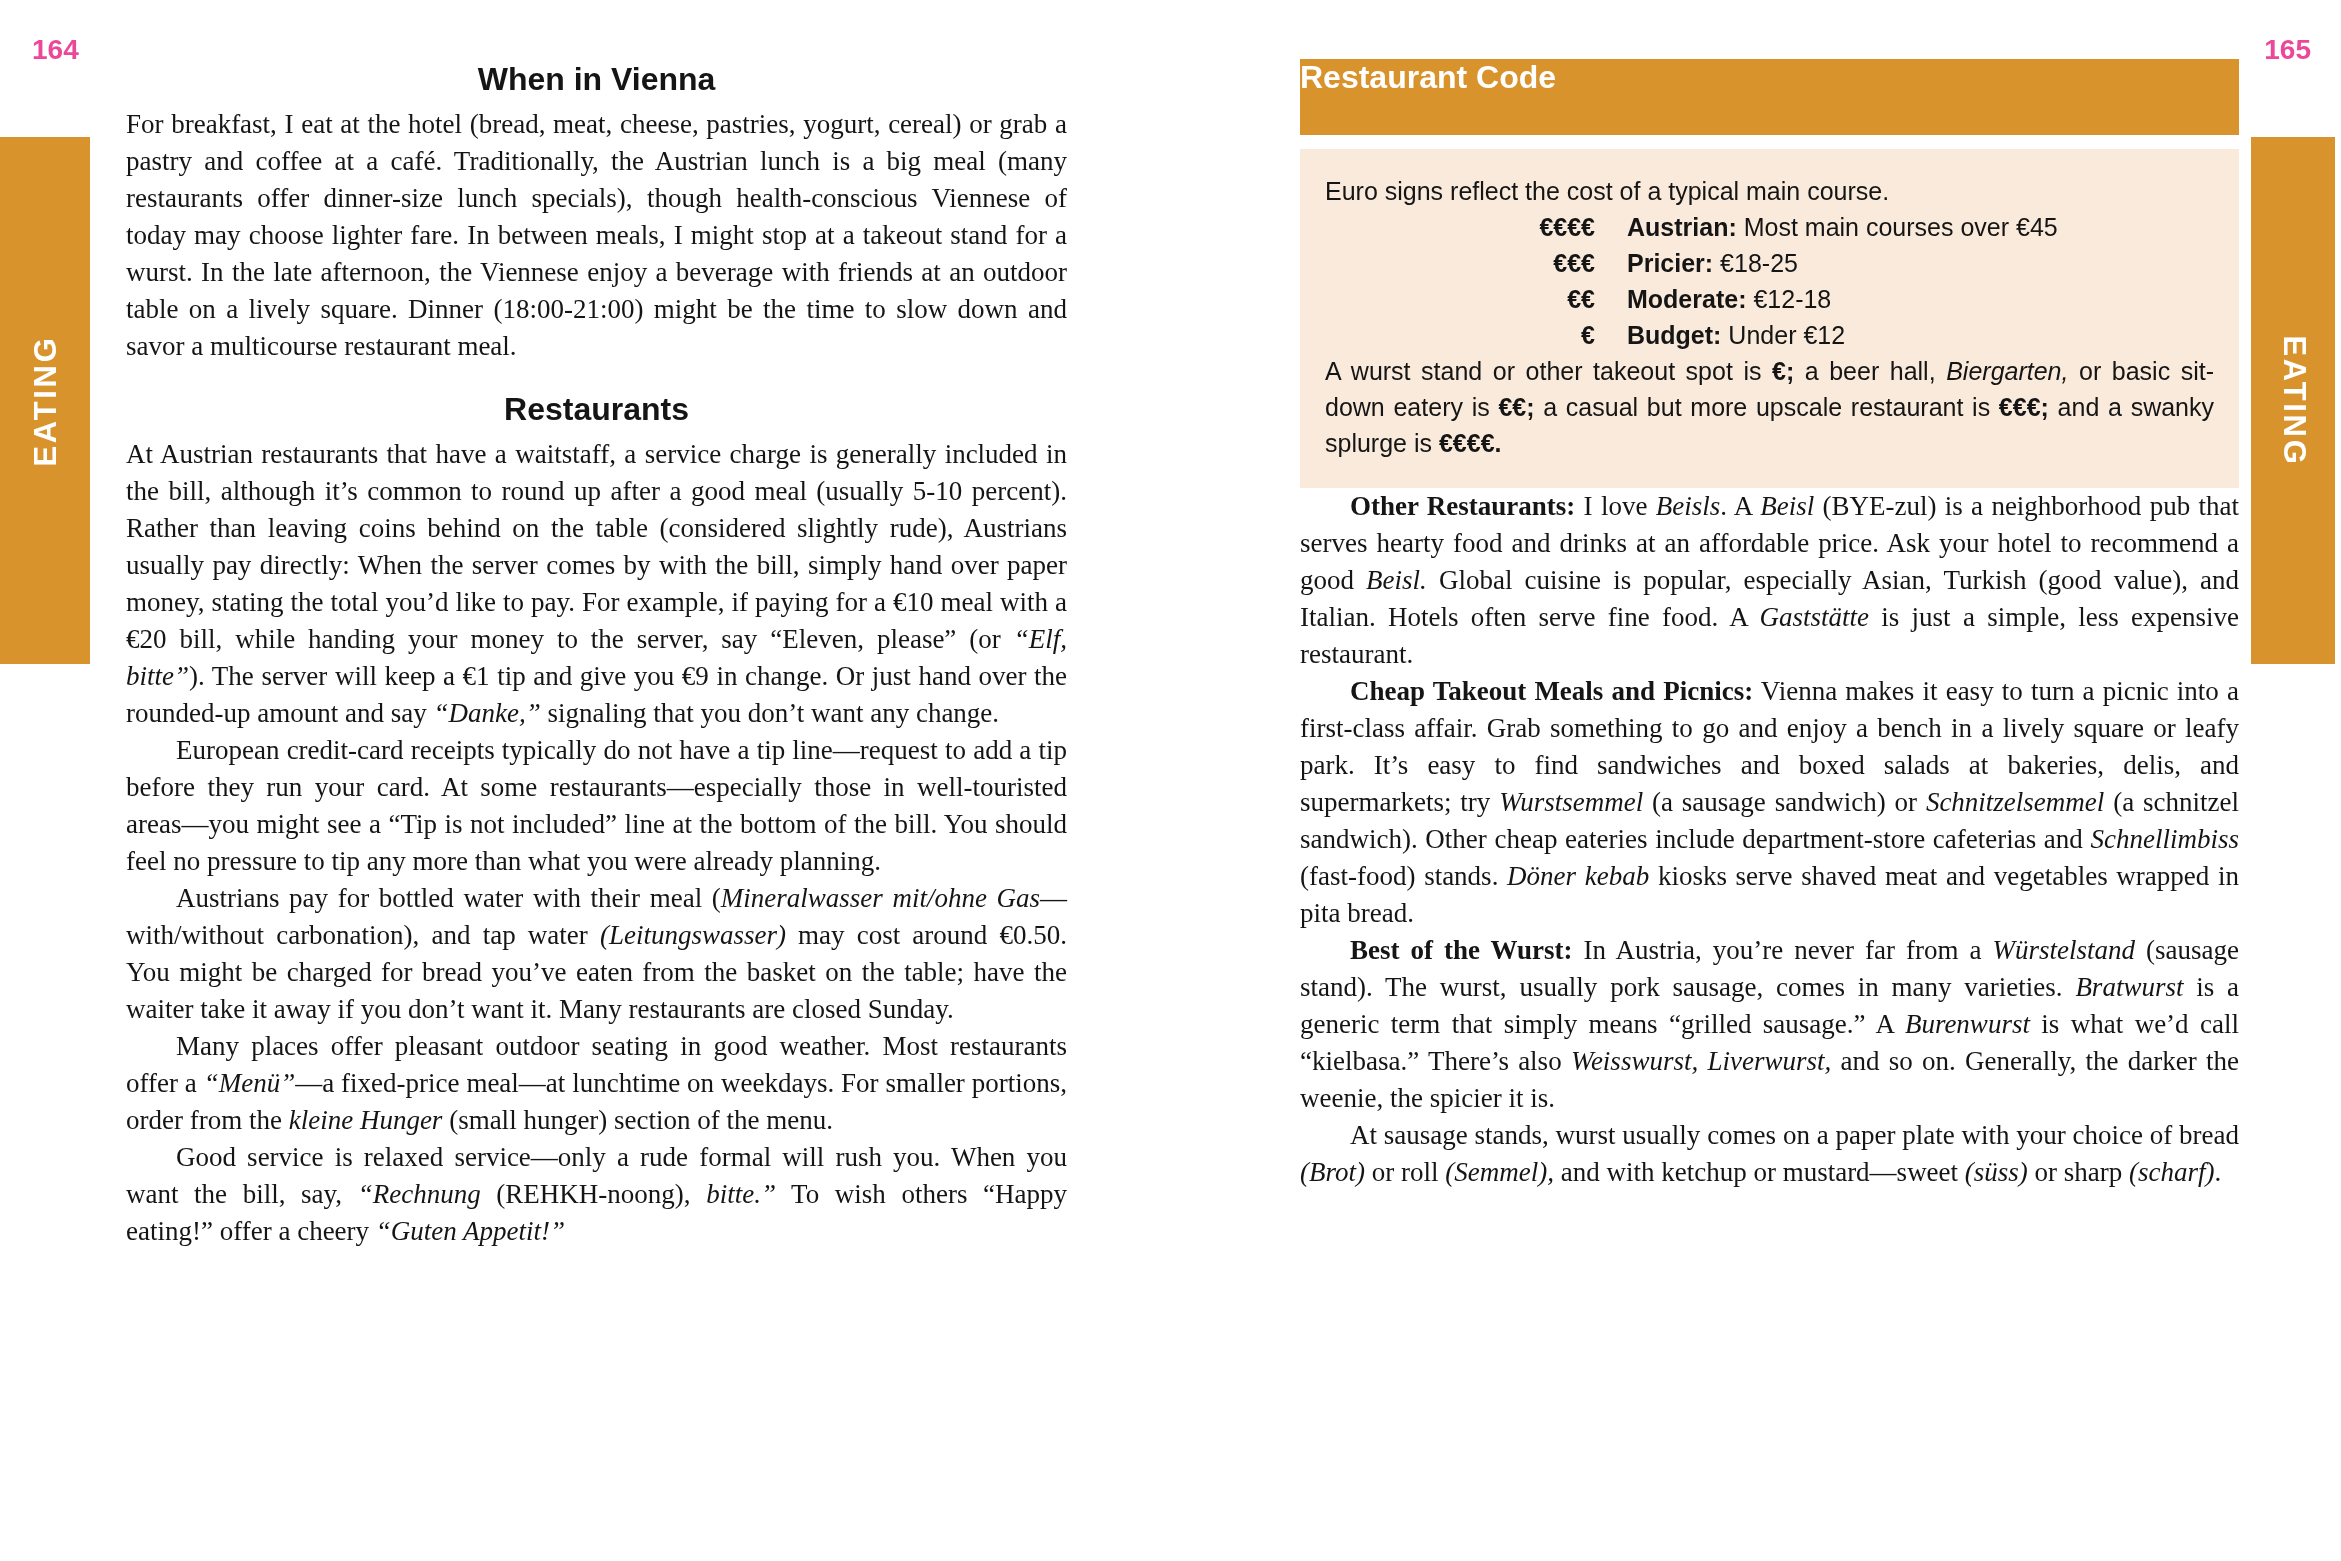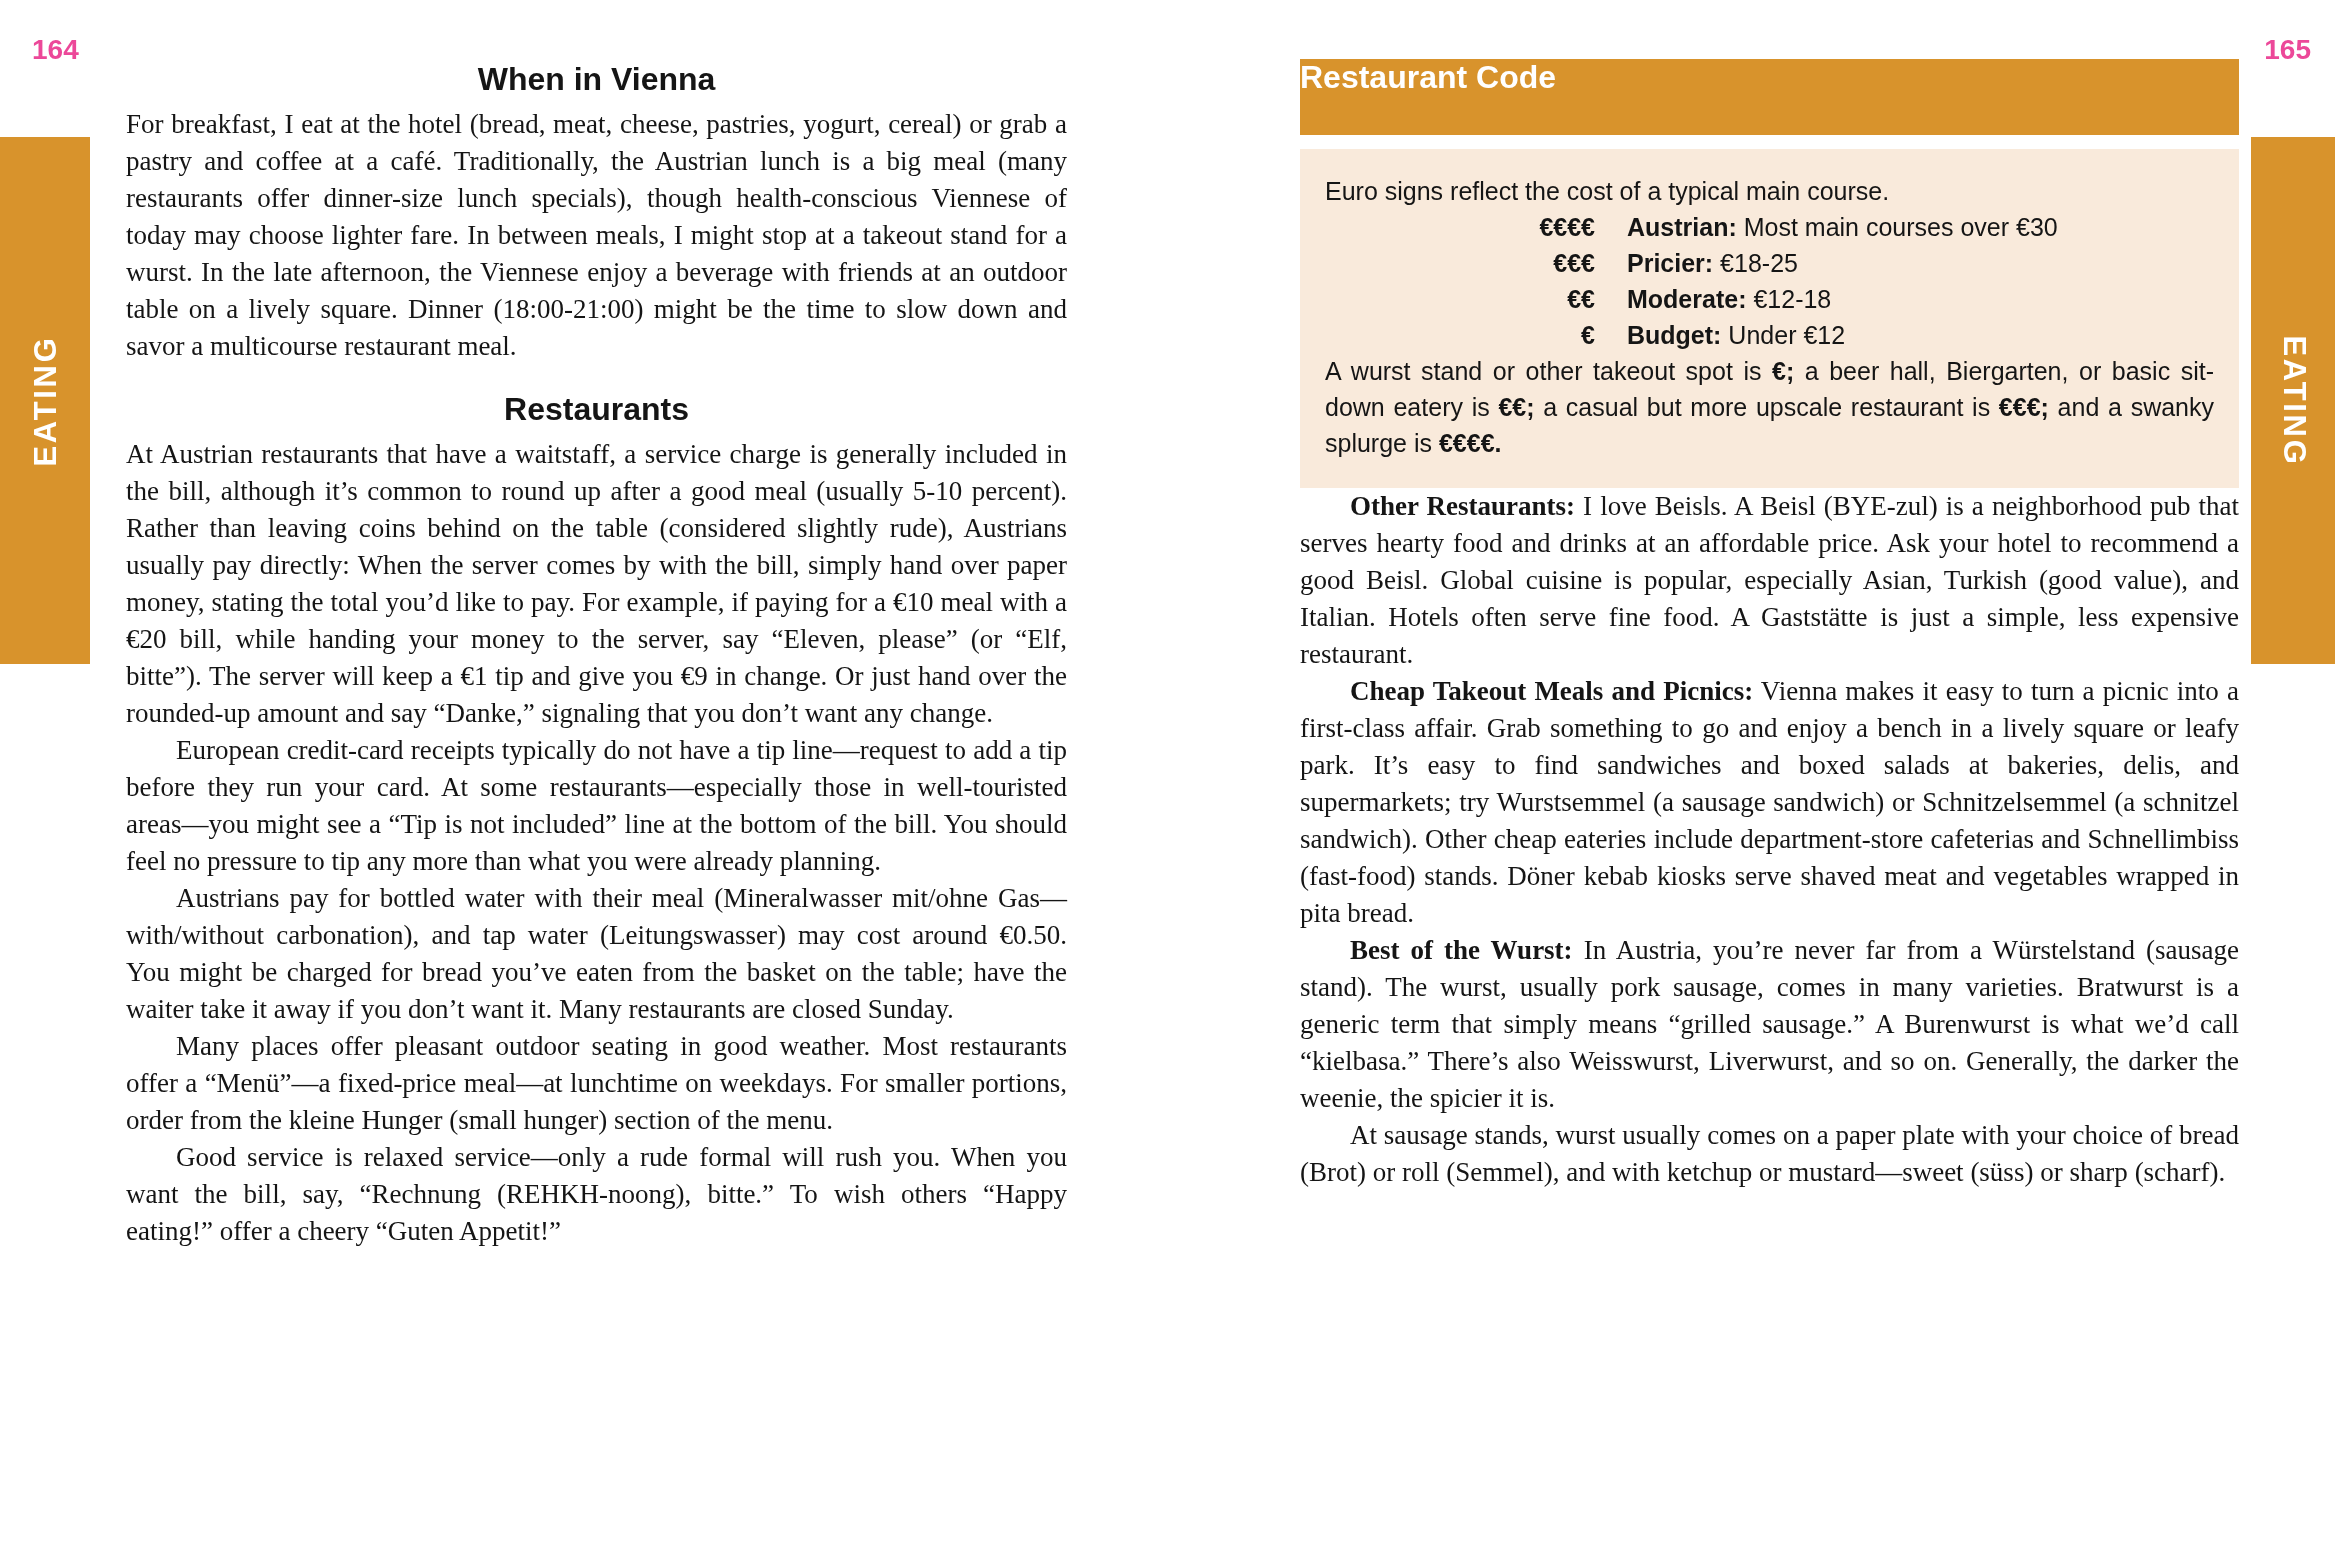--- a/index.html
+++ b/index.html
@@ -45,21 +45,21 @@
   .col.rightcol{left:1300px;width:939px;}
   .head{
     font:bold 32px/40px "Liberation Sans",sans-serif;
     text-align:center;
     margin:0 0 7.2px 0;
   }
   .head.mid{margin-top:23.4px;}
   .para{margin:0;}
   .indent{text-indent:50px;}
   .b{font-weight:bold;}
-  .it{}
+  .it{font-style:italic;}
   
   .codebox-header{
     background:var(--accent);
     height:76px;
     display:flex;align-items:flex-start;
     margin-bottom:14.4px;
   }
   .codebox-header .title{
     color:#ffffff;
     font:bold 32px "Liberation Sans",sans-serif;
@@ -110,21 +110,21 @@
   <div class="col rightcol">
     <div>
       <div class="codebox-header">
         <span class="title">Restaurant Code</span>
       </div>
       <div class="codebox-body">
         <p class="code-intro">Euro signs reflect the cost of a typical main course.</p>
         <div>
             <div class="tier">
               <span class="tier-sym">€€€€</span>
-              <span class="tier-label"><span class="b">Austrian:</span><span> Most main courses over €30</span></span>
+              <span class="tier-label"><span class="b">Austrian:</span><span> Most main courses over €45</span></span>
             </div>
             <div class="tier">
               <span class="tier-sym">€€€</span>
               <span class="tier-label"><span class="b">Pricier:</span><span> €18-25</span></span>
             </div>
             <div class="tier">
               <span class="tier-sym">€€</span>
               <span class="tier-label"><span class="b">Moderate:</span><span> €12-18</span></span>
             </div>
             <div class="tier">

